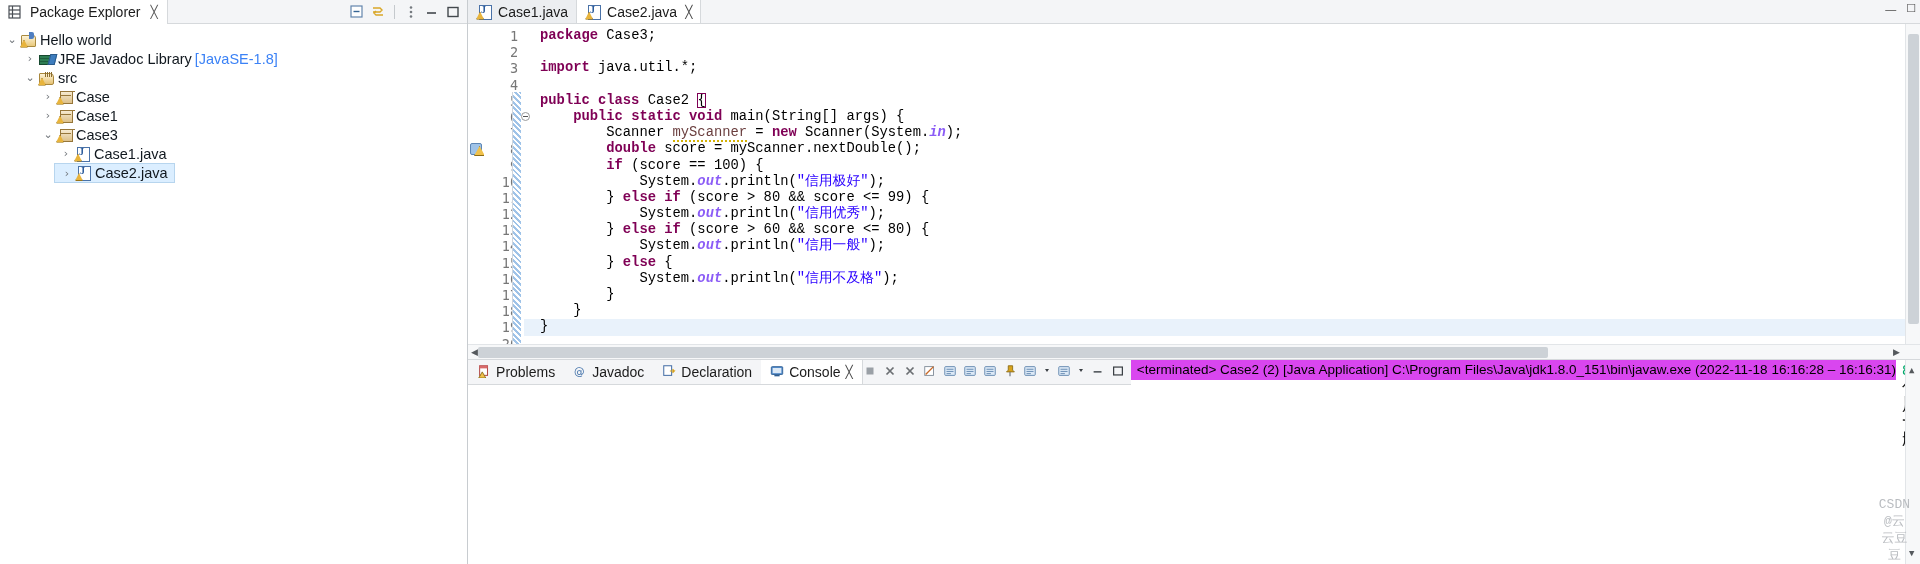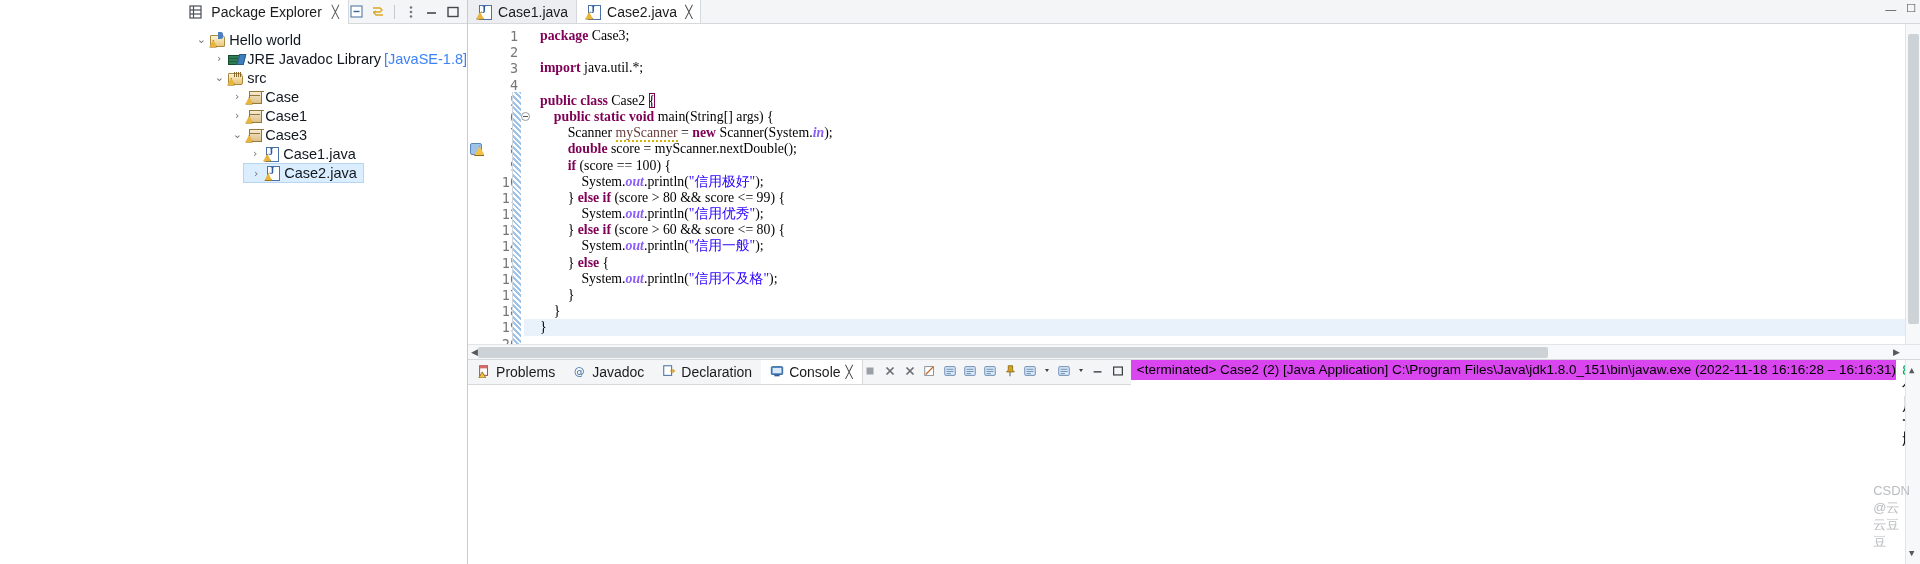--- a/index.html
+++ b/index.html
@@ -22,21 +22,20 @@
 
   
   .explorer {
     width: 470px;
     height: 564px;
     position: relative;
     background: #ffffff;
     border-right: 1px solid #c8ccd0;
     display: flex;
     flex-direction: column;
-    align-items: flex-end;
   }
   .view-tabbar {
     height: 24px;
     background: #f4f5f7;
     border-bottom: 1px solid #d6d9dc;
     display: flex;
     align-items: stretch;
     position: relative;
   }
   .view-tab {
@@ -252,21 +251,21 @@
     width: 9px;
     background: repeating-linear-gradient(
       45deg, #9fc3e8 0 2px, #ffffff 2px 4px);
     border-left: 1px solid #cfd6dd;
   }
   .code {
     flex: 1;
     position: relative;
     padding-top: 4px;
     padding-left: 16px;
-    font-family: Liberation Serif, serif;
+    font-family: Liberation Mono, monospace;
     font-size: 13.8px;
     line-height: 16.2px;
     white-space: pre;
     color: #000;
     overflow: hidden;
   }
   .cl { height: 16.2px; }
   .cl.cur { background: #e9f2fb; margin-left: -16px; padding-left: 16px; }
   .kw { color: #7f0055; font-weight: bold; }
   .str { color: #2a00ff; }
@@ -347,23 +346,24 @@
   .out-num { color: #00a86b; }
   .out-txt { color: #111; font-family: "Liberation Sans", sans-serif; font-size: 18px; }
   .c-vscroll {
     position: absolute; right: 0; top: 0; bottom: 0;
     width: 15px; background: #f7f8f9; border-left: 1px solid #e2e5e8;
   }
   .c-up, .c-dn { position: absolute; left: 3px; font-size: 9px; color: #55595d; }
   .c-up { top: 2px; } .c-dn { bottom: 2px; }
 
   .watermark {
-    position: absolute; right: 10px; bottom: 14px;
+    position: absolute; right: 10px; bottom: 0;
     font-size: 13px; color: #b9bcc0;
-    font-family: Liberation Sans, sans-serif;
+    font-family: Liberation Mono, monospace;
+    text-align: center;
   }
 </style>
 </head>
 <body>
 
 <div class="app">
 
   <div class="explorer">
     <div class="view-tabbar">
       <div class="view-tab">

